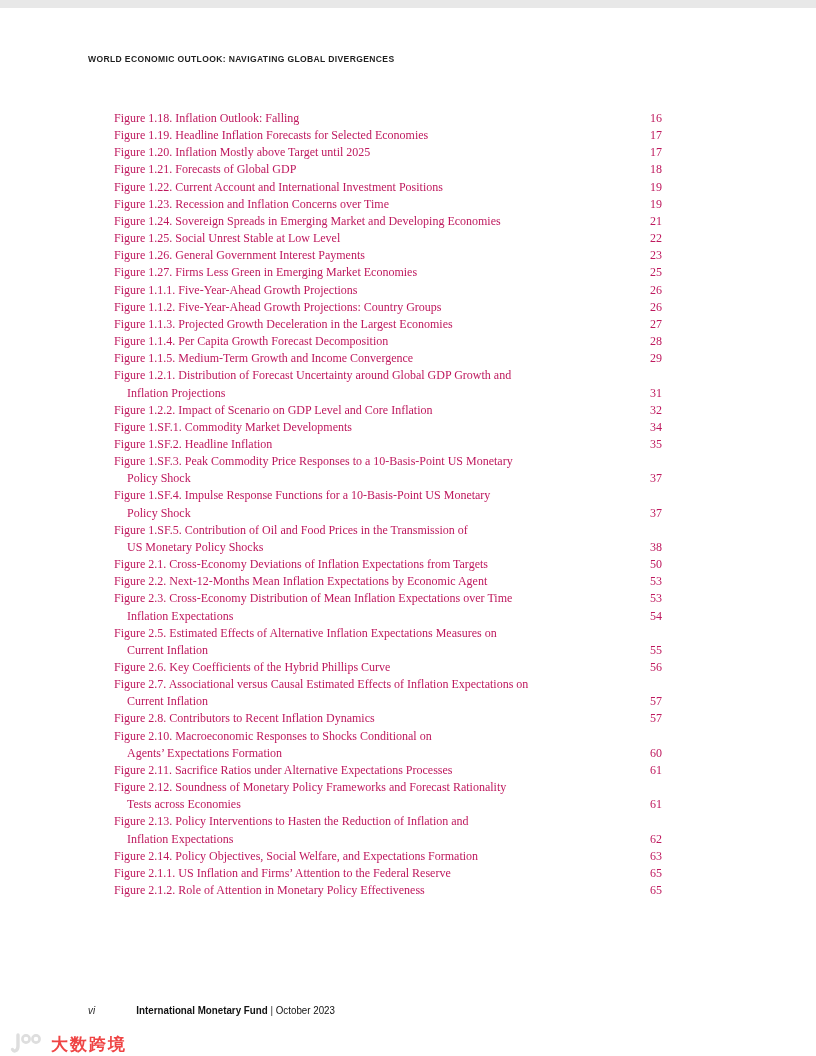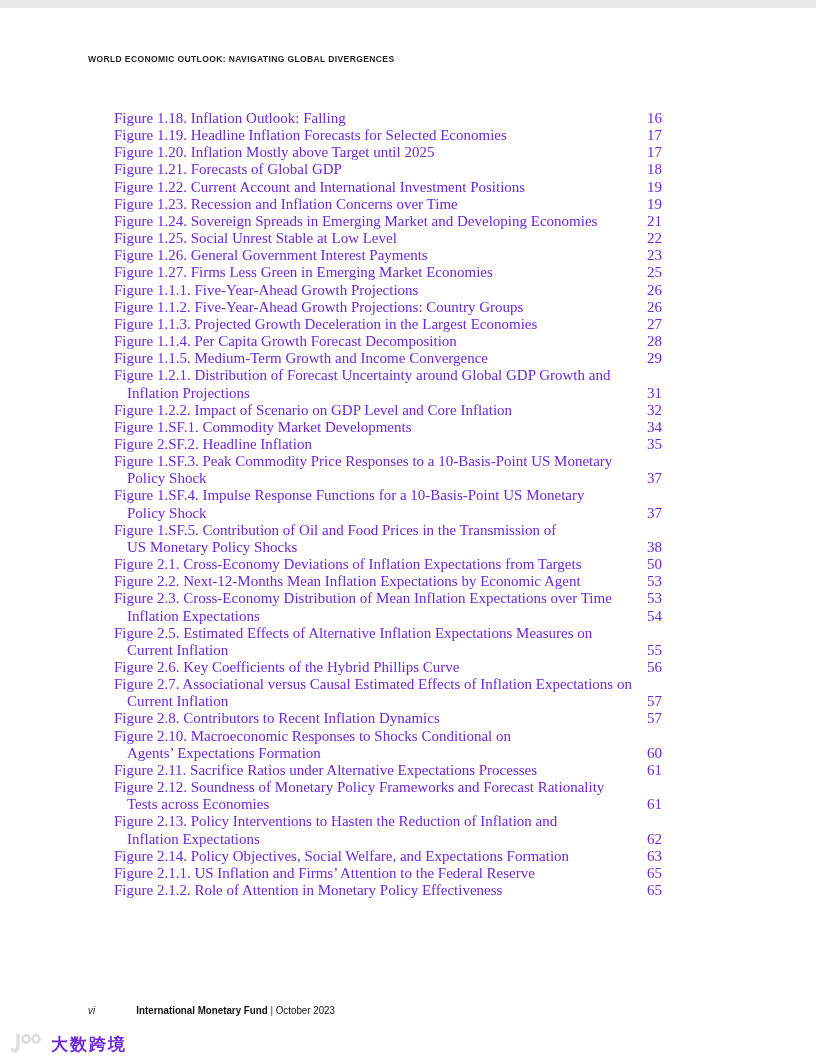--- a/index.html
+++ b/index.html
@@ -19,23 +19,23 @@
     letter-spacing:0.4px;
     color:#1f1f1f;
     white-space:nowrap;
     transform:scaleX(0.90);
     transform-origin:left center;
   }
   .toc {
     position:absolute;
     left:114px; top:102px;
     width:548px;
-    font-size:15px;
+    font-size:12px;
     line-height:17.15px;
-    color:#6d28d9;
+    color:#be185d;
   }
   .toc .line { display:flex; align-items:baseline; }
   .toc .line .t { flex:1 1 auto; padding-right:12px; }
   .toc .line.cont .t { padding-left:13px;font-family:Liberation Serif, serif; }
   .toc .line .p { flex:0 0 auto; white-space:nowrap; text-align:right; min-width:18px; }
   .page-footer {
     position:absolute; left:88px; top:996px;
     font-family:"Liberation Sans", sans-serif;
     font-size:10.5px;
     color:#111;
@@ -44,21 +44,21 @@
     white-space:nowrap;
     transform:scaleX(0.93);
     transform-origin:left center;
   }
   .page-footer .folio { font-style:italic; display:inline-block; width:52px; color:#222; }
   .page-footer .pub b { font-weight:700; }
   .page-footer .sep { margin:0 3px; color:#333; }
   .watermark {
     position:absolute; left:10px; top:1024px;
     display:flex; align-items:center; gap:5px;
-    color:#6d28d9;
+    color:#ef4444;
     font-family:"Liberation Sans", sans-serif;
     font-weight:700;
     font-size:17px;
     letter-spacing:2px;
     user-select:none;
   }
   .watermark svg { display:block; }
 </style>
 </head>
 <body>
@@ -139,21 +139,21 @@
       </div>
       <div class="line">
         <span class="t">Figure 1.2.2. Impact of Scenario on GDP Level and Core Inflation</span>
         <span class="p">32</span>
       </div>
       <div class="line">
         <span class="t">Figure 1.SF.1. Commodity Market Developments</span>
         <span class="p">34</span>
       </div>
       <div class="line">
-        <span class="t">Figure 2.SF.2. Headline Inflation</span>
+        <span class="t">Figure 1.SF.2. Headline Inflation</span>
         <span class="p">35</span>
       </div>
       <div class="line">
         <span class="t">Figure 1.SF.3. Peak Commodity Price Responses to a 10-Basis-Point US Monetary</span>
       </div>
       <div class="line cont">
         <span class="t">Policy Shock</span>
         <span class="p">37</span>
       </div>
       <div class="line">

